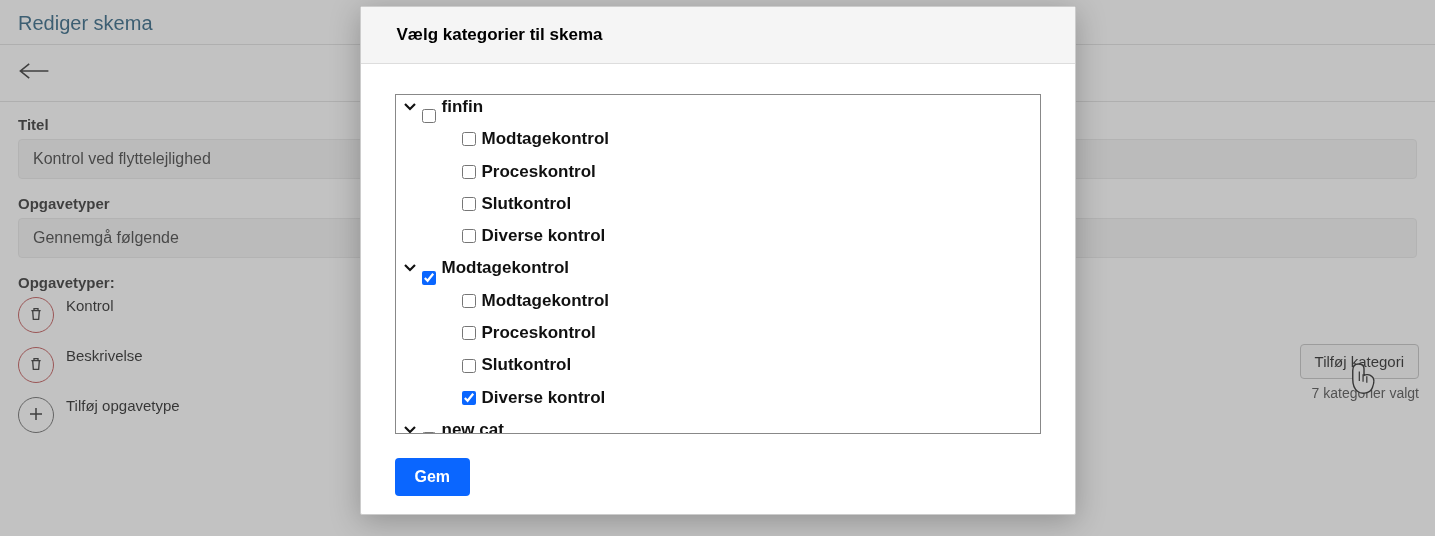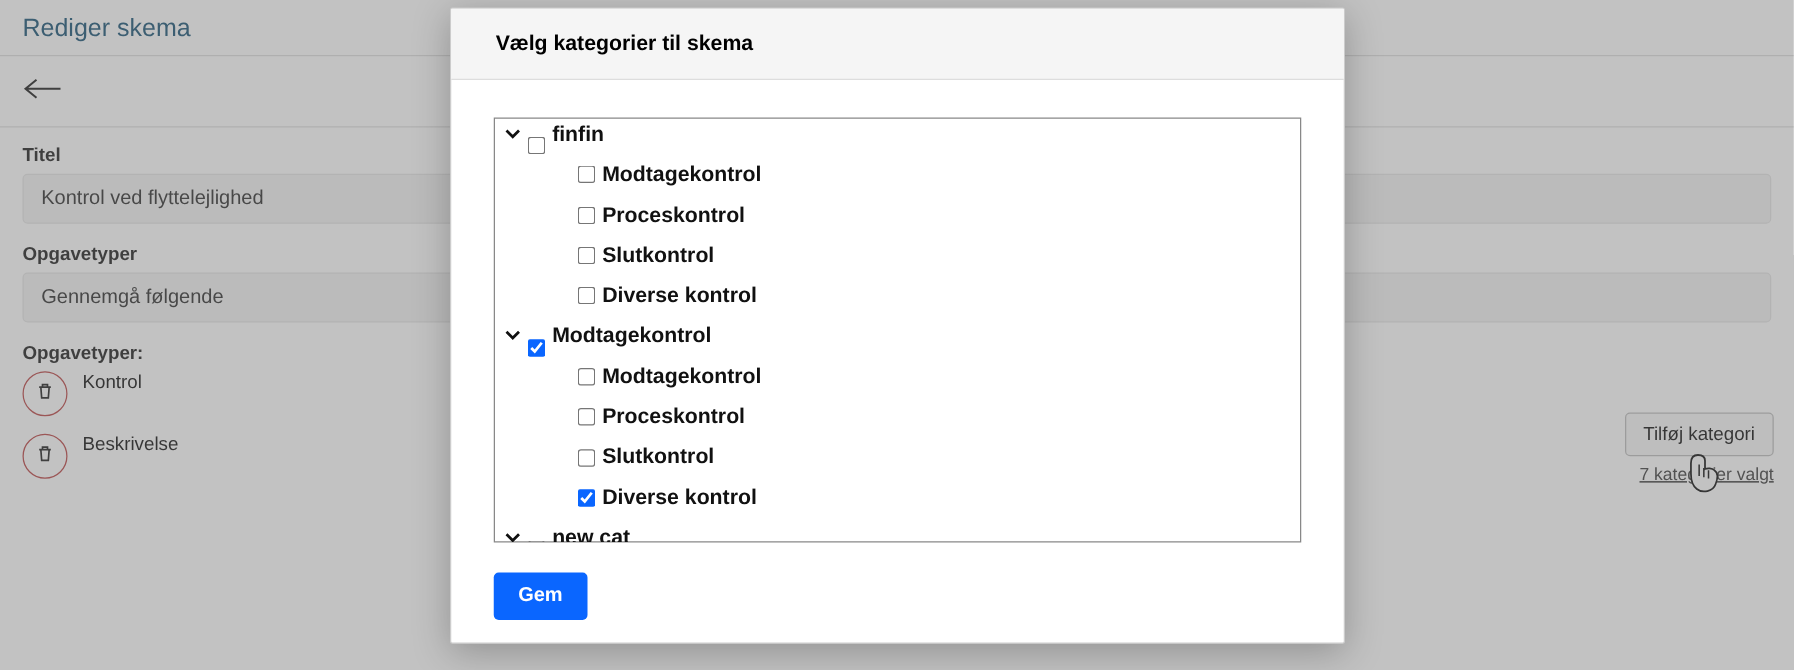--- a/index.html
+++ b/index.html
@@ -11,21 +11,21 @@
   .bg-back-row { border-top: 1px solid #ddd; border-bottom: 1px solid #ddd; height: 58px; display:flex; align-items:center; padding-left:18px;}
   .back-arrow svg { width: 32px; height: 22px; stroke:#111; stroke-width:2; fill:none; }
   .form-area { padding: 14px 18px 0 18px; }
   .lbl { font-size: 15px; font-weight:600; color:#111; margin-bottom:6px; }
   .field { width: 100%; background:#f3f3f3; border:1px solid #e4e4e4; border-radius:4px; padding:10px 14px; font-size:16px; color:#222; margin-bottom:16px;}
   .task-line { display:flex; align-items:flex-start; gap:12px; margin-bottom:14px; font-size:15px; }
   .circ { width:36px; height:36px; border:1.5px solid #b83b3b; border-radius:50%; display:flex; align-items:center; justify-content:center;}
   .circ.gray { border-color:#555;}
   .trash svg { width:16px; height:16px; stroke:#111; fill:none; stroke-width:2;}
   .plus svg { width:18px; height:18px; stroke:#111; fill:none; stroke-width:2;}
-  .right-side { position:absolute; right:16px; top:330px; text-align:right;text-decoration:underline;}
+  .right-side { position:absolute; right:16px; top:344px; text-align:right;}
   .btn-outline { border:1px solid #bbb; background:#f7f7f7; border-radius:4px; padding:8px 14px; font-size:15px; cursor:pointer;}
   .count { font-size:14px; color:#333; margin-top:6px; }
   .cursor { position:absolute; right:56px; top:362px; }
   .cursor svg { width:30px; height:34px; }
 
   
   .dim { position:absolute; inset:0; background:rgba(120,120,120,0.45); }
 
   
   .modal { position:absolute; left:50%; top:6px; transform:translateX(-50%); width:716px; background:#fff; border:1px solid #ccc; border-radius:2px; box-shadow:0 6px 30px rgba(0,0,0,.25); }
@@ -74,20 +74,28 @@
       </span>
       <span>Kontrol</span>
     </div>
     <div class="task-line">
       <span class="circ">
         <span class="trash"><svg viewBox="0 0 24 24">
               <path d="M5 7h14M9 7V4h6v3M7 7l1 13h8l1-13"></path>
             </svg></span>
       </span>
       <span>Beskrivelse</span>
+    </div>
+    <div class="task-line">
+      <span class="circ gray">
+        <span class="plus"><svg viewBox="0 0 24 24">
+              <path d="M12 4v16M4 12h16"></path>
+            </svg></span>
+      </span>
+      <span>Tilføj opgavetype</span>
     </div>
   </div>
 
   <div class="right-side">
     <button class="btn-outline">Tilføj kategori</button>
     <div class="count">7 kategorier valgt</div>
   </div>
   <div class="cursor">
     <svg viewBox="0 0 32 36">
         <path d="M10 2 C14 2 16 4 16 7 V14 C18 13 22 13 24 15 C27 17 27 22 25 27 C23 33 14 35 9 31 C5 28 4 23 4 18 L4 9 C4 5 6 2 10 2 Z" fill="#fff" stroke="#000" stroke-width="1.5"></path>

